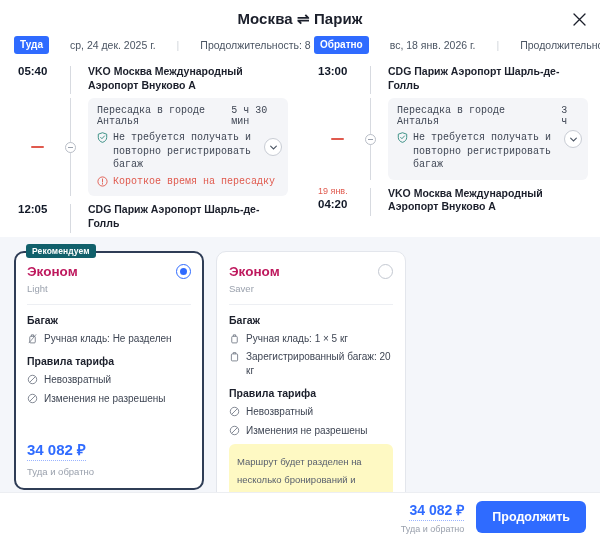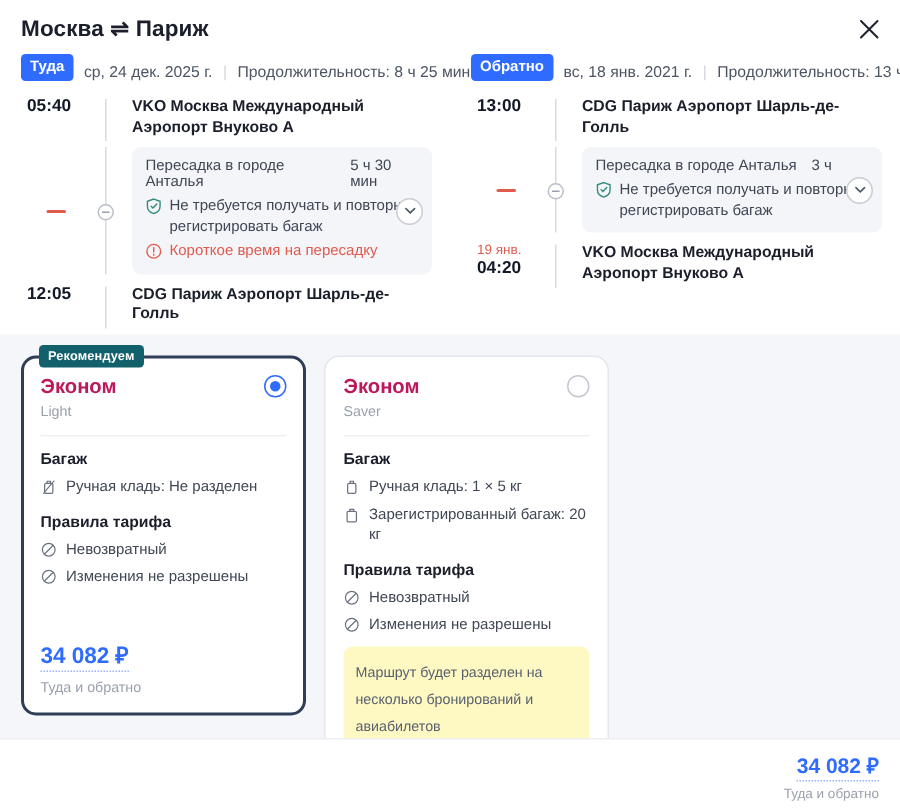--- a/index.html
+++ b/index.html
@@ -7,34 +7,34 @@
     width: 600px; height: 540px;
     font-family: "Liberation Sans", sans-serif;
     background: #ffffff;
     color: #111827;
     overflow: hidden;
   }
   .app { position: relative; width: 600px; height: 540px; background:#fff; }
 
   
   .header { padding: 10px 14px 0 14px; position: relative; }
-  .title-row { display:flex; align-items:center; }
+  .title-row { display:flex; align-items:center;justify-content:center; }
   .page-title { font-size: 15px; font-weight: 700; letter-spacing: .1px; color:#1b1f2b; }
   .close-btn {
     position:absolute; right: 10px; top: 8px;
     width: 22px; height: 22px; display:flex; align-items:center; justify-content:center;
     cursor:pointer; background:transparent; border:none;
   }
   .close-btn svg { display:block; }
 
   
   .legs { display:flex; padding: 0 0 6px 0; }
   .leg { width: 50%; padding: 8px 12px 0 14px; position:relative; }
   .leg.return { padding-left: 14px; }
-  .leg-meta { display:flex; align-items:flex-end; gap:7px; margin-bottom: 10px; flex-wrap:nowrap; }
+  .leg-meta { display:flex; align-items:center; gap:21px; margin-bottom: 10px; flex-wrap:nowrap; }
   .tag {
     display:inline-block; background:#2f6bff; color:#fff;
     font-size: 10px; font-weight:700; line-height:1;
     padding: 4px 6px; border-radius: 3px; white-space:nowrap;
   }
   .leg-date { font-size: 10.5px; color:#4b5563; white-space:nowrap; }
   .meta-sep { color:#d1d5db; font-size: 10.5px; }
   .leg-dur { font-size: 10.5px; color:#4b5563; white-space:nowrap; }
 
   .timeline { position:relative; }
@@ -64,20 +64,21 @@
   .stop-dot {
     position:absolute; left:5px; top:50%; margin-top:-5px;
     width:11px; height:11px; border-radius:50%;
     background:#fff; border:1px solid #b9bec7;
     display:flex; align-items:center; justify-content:center;
   }
   .stop-dot:after { content:""; width:5px; height:1px; background:#9aa1ad; }
   .stop-card {
     flex:1 1 auto; margin-left:6px; background:#f4f5f8; border-radius:6px;
     padding: 7px 9px 8px 9px;
+    font-family: Liberation Mono, monospace;
   }
   .stop-head { display:flex; gap:10px; align-items:baseline; margin-bottom:4px; }
   .stop-city { font-size: 10px; color:#3f4654; }
   .stop-dur { font-size: 10px; color:#3f4654; font-weight:400; }
   .stop-line { display:flex; gap:5px; align-items:flex-start; margin-top:3px; }
   .stop-line .txt { font-size: 10px; color:#3f4654; line-height:1.35; }
   .stop-line.warn .txt { color:#e05a4e; }
   .ic { flex:0 0 auto; width:11px; height:11px; margin-top:1px; display:block; }
   .chev-btn {
     position:absolute; right: 6px; top: 50%; margin-top:-9px;
@@ -225,21 +226,21 @@
           <div class="tl-body">
             <div class="airport">CDG Париж Аэропорт Шарль-де-Голль</div>
           </div>
         </div>
       </div>
     </div>
 
     <div class="leg return">
       <div class="leg-meta">
         <span class="tag">Обратно</span>
-        <span class="leg-date">вс, 18 янв. 2021 г.</span>
+        <span class="leg-date">вс, 18 янв. 2026 г.</span>
         <span class="meta-sep">|</span>
         <span class="leg-dur">Продолжительность: 13 ч 20 мин</span>
       </div>
 
       <div class="timeline">
         <div class="tl-row">
           <div class="tl-time">13:00</div>
           <div class="tl-axis"></div>
           <div class="tl-body">
             <div class="airport">CDG Париж Аэропорт Шарль-де-Голль</div>
@@ -392,15 +393,16 @@
         </svg>
       </div>
     </div>
   </div>
 
   <div class="footer">
     <div class="total-block">
       <span class="total-price">34 082 ₽</span>
       <div class="total-sub">Туда и обратно</div>
     </div>
+    <button class="cta">Продолжить</button>
   </div>
 
 </div>
 
 </body></html>

